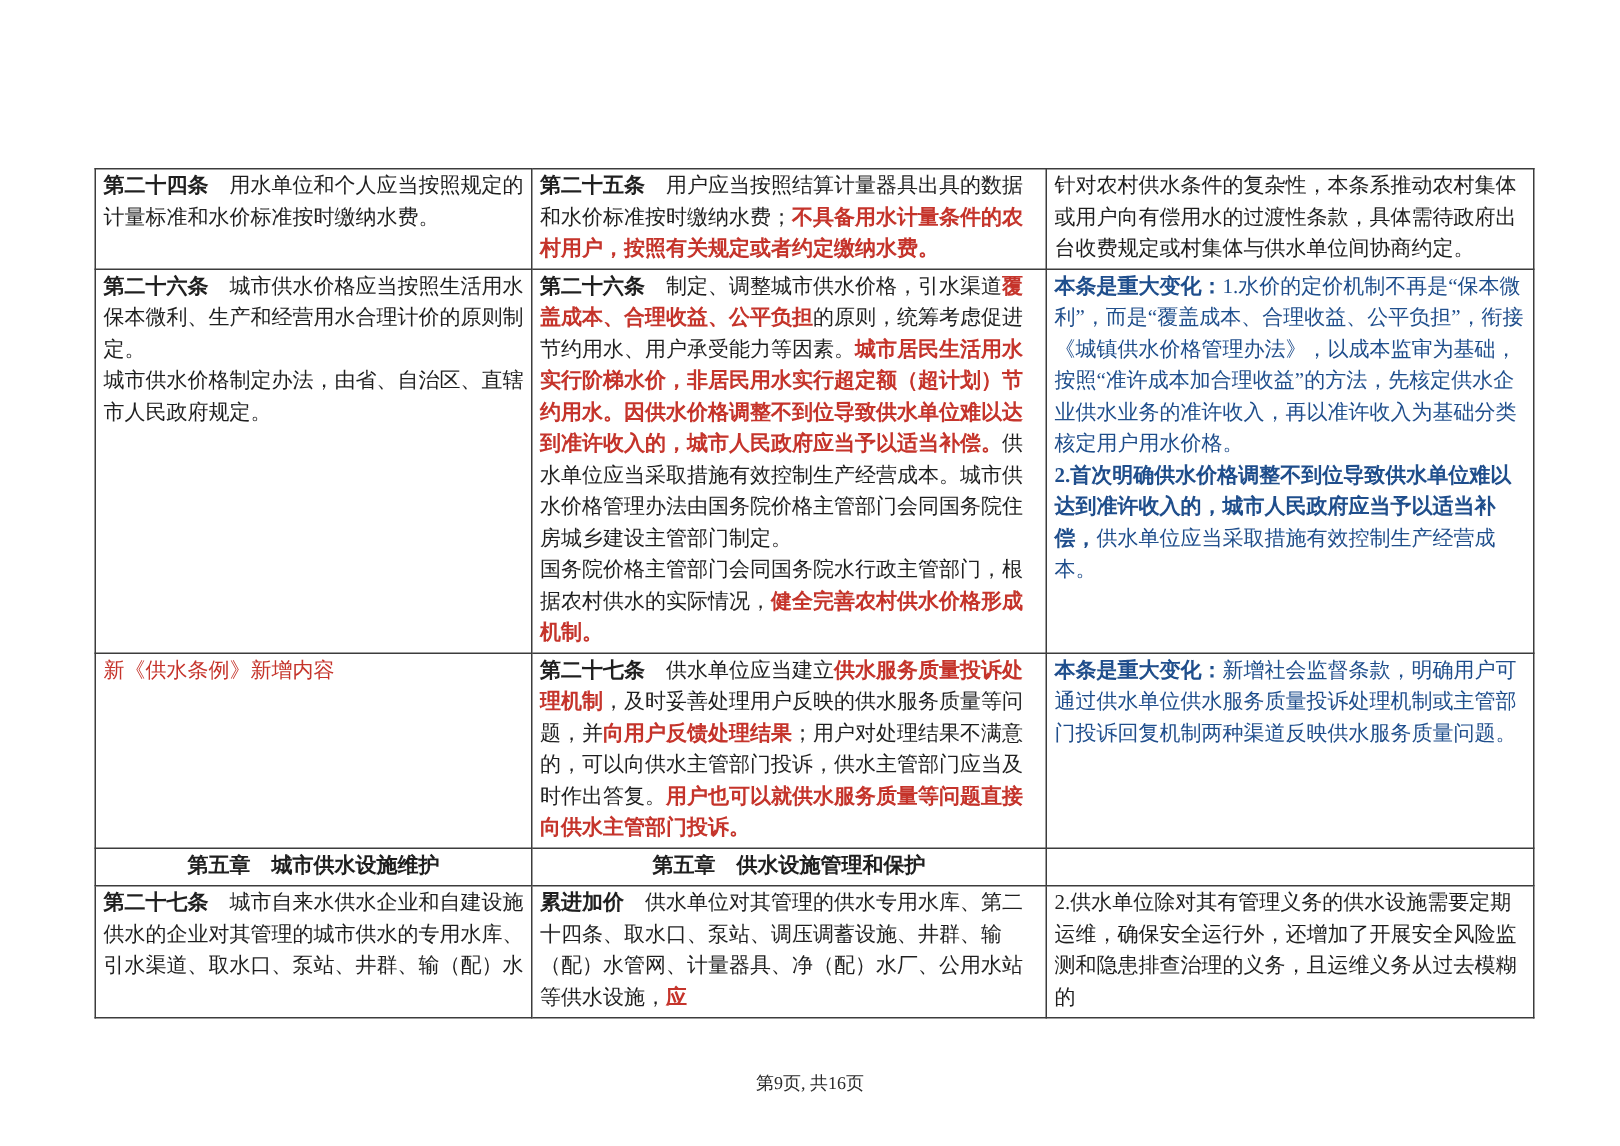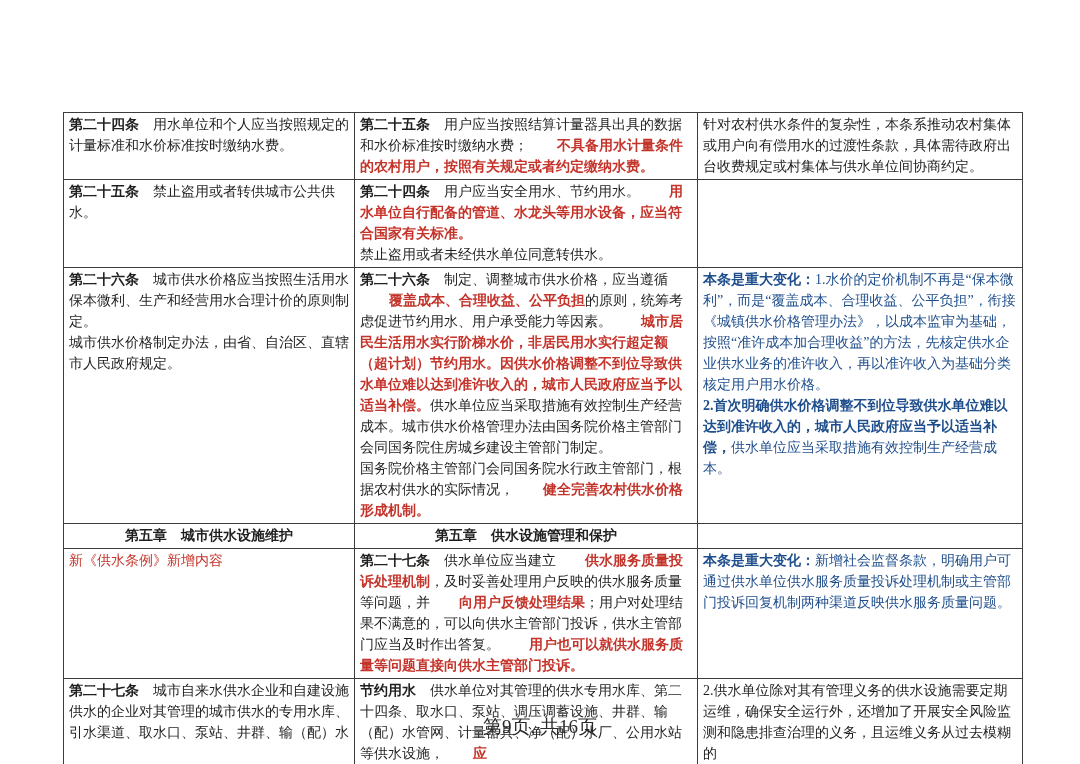--- a/index.html
+++ b/index.html
@@ -30,75 +30,69 @@
     font-size: 14px;
     line-height: 21px;
     color: var(--ink, #1f1f1f);
     white-space: pre-wrap;
     word-break: break-all;
     overflow: hidden;
   }
   td.align-center { text-align: center; font-weight: bold; }
   td.valign-middle { vertical-align: middle; padding-left: 11px; }
   .sb  { font-weight: bold; }
-  .sr  { color: var(--red, #c5342b); font-weight: bold; margin-left: 29px; }
+  .sr  { color: var(--red, #c5342b); font-weight: bold; }
   .srl { color: var(--red, #c5342b); }
   .sbb { color: var(--blue, #1f4e8c); font-weight: bold; text-align: right; }
   .sbl { color: var(--blue, #1f4e8c); }
   .footer {
     position: absolute;
     left: 0;
     top: 714px;
     width: 100%;
     text-align: center;
-    font-size: 19px;
+    font-size: 12px;
     color: #2a2a2a;
   }
 </style>
 </head>
 <body>
 
 <div class="page">
   <table class="doc-table">
     <colgroup>
         <col style="width: 291px;">
         <col style="width: 343px;">
         <col style="width: 325px;">
       </colgroup>
     <tbody>
         <tr style="height: 62px;">
           <td><span class="sb">第二十四条</span><span>　用水单位和个人应当按照规定的计量标准和水价标准按时缴纳水费。</span></td>
           <td><span class="sb">第二十五条</span><span>　用户应当按照结算计量器具出具的数据和水价标准按时缴纳水费；</span><span class="sr">不具备用水计量条件的农村用户，按照有关规定或者约定缴纳水费。</span></td>
           <td><span>针对农村供水条件的复杂性，本条系推动农村集体或用户向有偿用水的过渡性条款，具体需待政府出台收费规定或村集体与供水单位间协商约定。</span></td>
         </tr>
-        <tr style="height: 76px;">
-          <td><span class="sb">第二十五条</span><span>　禁止盗用或者转供城市公共供水。</span></td>
-          <td><span class="sb">第二十四条</span><span>　用户应当安全用水、节约用水。</span><span class="sr">用水单位自行配备的管道、水龙头等用水设备，应当符合国家有关标准。</span><span>
-禁止盗用或者未经供水单位同意转供水。</span></td>
-          <td></td>
-        </tr>
         <tr style="height: 191px; font-family: Liberation Serif, serif;">
           <td><span class="sb">第二十六条</span><span>　城市供水价格应当按照生活用水保本微利、生产和经营用水合理计价的原则制定。
 城市供水价格制定办法，由省、自治区、直辖市人民政府规定。</span></td>
-          <td><span class="sb">第二十六条</span><span>　制定、调整城市供水价格，应当遵循</span><span class="sr">覆盖成本、合理收益、公平负担</span><span>的原则，统筹考虑促进节约用水、用户承受能力等因素。</span><span class="sr">城市居民生活用水实行阶梯水价，非居民用水实行超定额（超计划）节约用水。因供水价格调整不到位导致供水单位难以达到准许收入的，城市人民政府应当予以适当补偿。</span><span>供水单位应当采取措施有效控制生产经营成本。城市供水价格管理办法由国务院价格主管部门会同国务院住房城乡建设主管部门制定。
+          <td><span class="sb">第二十六条</span><span>　制定、调整城市供水价格，引水渠道</span><span class="sr">覆盖成本、合理收益、公平负担</span><span>的原则，统筹考虑促进节约用水、用户承受能力等因素。</span><span class="sr">城市居民生活用水实行阶梯水价，非居民用水实行超定额（超计划）节约用水。因供水价格调整不到位导致供水单位难以达到准许收入的，城市人民政府应当予以适当补偿。</span><span>供水单位应当采取措施有效控制生产经营成本。城市供水价格管理办法由国务院价格主管部门会同国务院住房城乡建设主管部门制定。
 国务院价格主管部门会同国务院水行政主管部门，根据农村供水的实际情况，</span><span class="sr">健全完善农村供水价格形成机制。</span></td>
           <td><span class="sbb">本条是重大变化：</span><span class="sbl">1.水价的定价机制不再是“保本微利”，而是“覆盖成本、合理收益、公平负担”，衔接《城镇供水价格管理办法》，以成本监审为基础，按照“准许成本加合理收益”的方法，先核定供水企业供水业务的准许收入，再以准许收入为基础分类核定用户用水价格。
 </span><span class="sbb">2.首次明确供水价格调整不到位导致供水单位难以达到准许收入的，城市人民政府应当予以适当补偿，</span><span class="sbl">供水单位应当采取措施有效控制生产经营成本。</span></td>
+        </tr>
+        <tr style="height: 114px;">
+          <td class="valign-middle"><span class="srl">新《供水条例》新增内容</span></td>
+          <td><span class="sb">第二十七条</span><span>　供水单位应当建立</span><span class="sr">供水服务质量投诉处理机制</span><span>，及时妥善处理用户反映的供水服务质量等问题，并</span><span class="sr">向用户反馈处理结果</span><span>；用户对处理结果不满意的，可以向供水主管部门投诉，供水主管部门应当及时作出答复。</span><span class="sr">用户也可以就供水服务质量等问题直接向供水主管部门投诉。</span></td>
+          <td><span class="sbb">本条是重大变化：</span><span class="sbl">新增社会监督条款，明确用户可通过供水单位供水服务质量投诉处理机制或主管部门投诉回复机制两种渠道反映供水服务质量问题。</span></td>
         </tr>
         <tr style="height: 22px;">
           <td class="align-center"><span class="sb">第五章　城市供水设施维护</span></td>
           <td class="align-center"><span class="sb">第五章　供水设施管理和保护</span></td>
           <td></td>
         </tr>
-        <tr style="height: 114px;">
-          <td class="valign-middle"><span class="srl">新《供水条例》新增内容</span></td>
-          <td><span class="sb">第二十七条</span><span>　供水单位应当建立</span><span class="sr">供水服务质量投诉处理机制</span><span>，及时妥善处理用户反映的供水服务质量等问题，并</span><span class="sr">向用户反馈处理结果</span><span>；用户对处理结果不满意的，可以向供水主管部门投诉，供水主管部门应当及时作出答复。</span><span class="sr">用户也可以就供水服务质量等问题直接向供水主管部门投诉。</span></td>
-          <td><span class="sbb">本条是重大变化：</span><span class="sbl">新增社会监督条款，明确用户可通过供水单位供水服务质量投诉处理机制或主管部门投诉回复机制两种渠道反映供水服务质量问题。</span></td>
-        </tr>
         <tr style="height: 75px;">
           <td><span class="sb">第二十七条</span><span>　城市自来水供水企业和自建设施供水的企业对其管理的城市供水的专用水库、引水渠道、取水口、泵站、井群、输（配）水</span></td>
-          <td><span class="sb">节约用水</span><span>　供水单位对其管理的供水专用水库、第二十四条、取水口、泵站、调压调蓄设施、井群、输（配）水管网、计量器具、净（配）水厂、公用水站等供水设施，</span><span class="sr">应</span></td>
+          <td><span class="sb">累进加价</span><span>　供水单位对其管理的供水专用水库、第二十四条、取水口、泵站、调压调蓄设施、井群、输（配）水管网、计量器具、净（配）水厂、公用水站等供水设施，</span><span class="sr">应</span></td>
           <td><span>2.供水单位除对其有管理义务的供水设施需要定期运维，确保安全运行外，还增加了开展安全风险监测和隐患排查治理的义务，且运维义务从过去模糊的</span></td>
         </tr>
       </tbody>
   </table>
   <div class="footer">第9页, 共16页</div>
 </div>
 
 </body></html>

